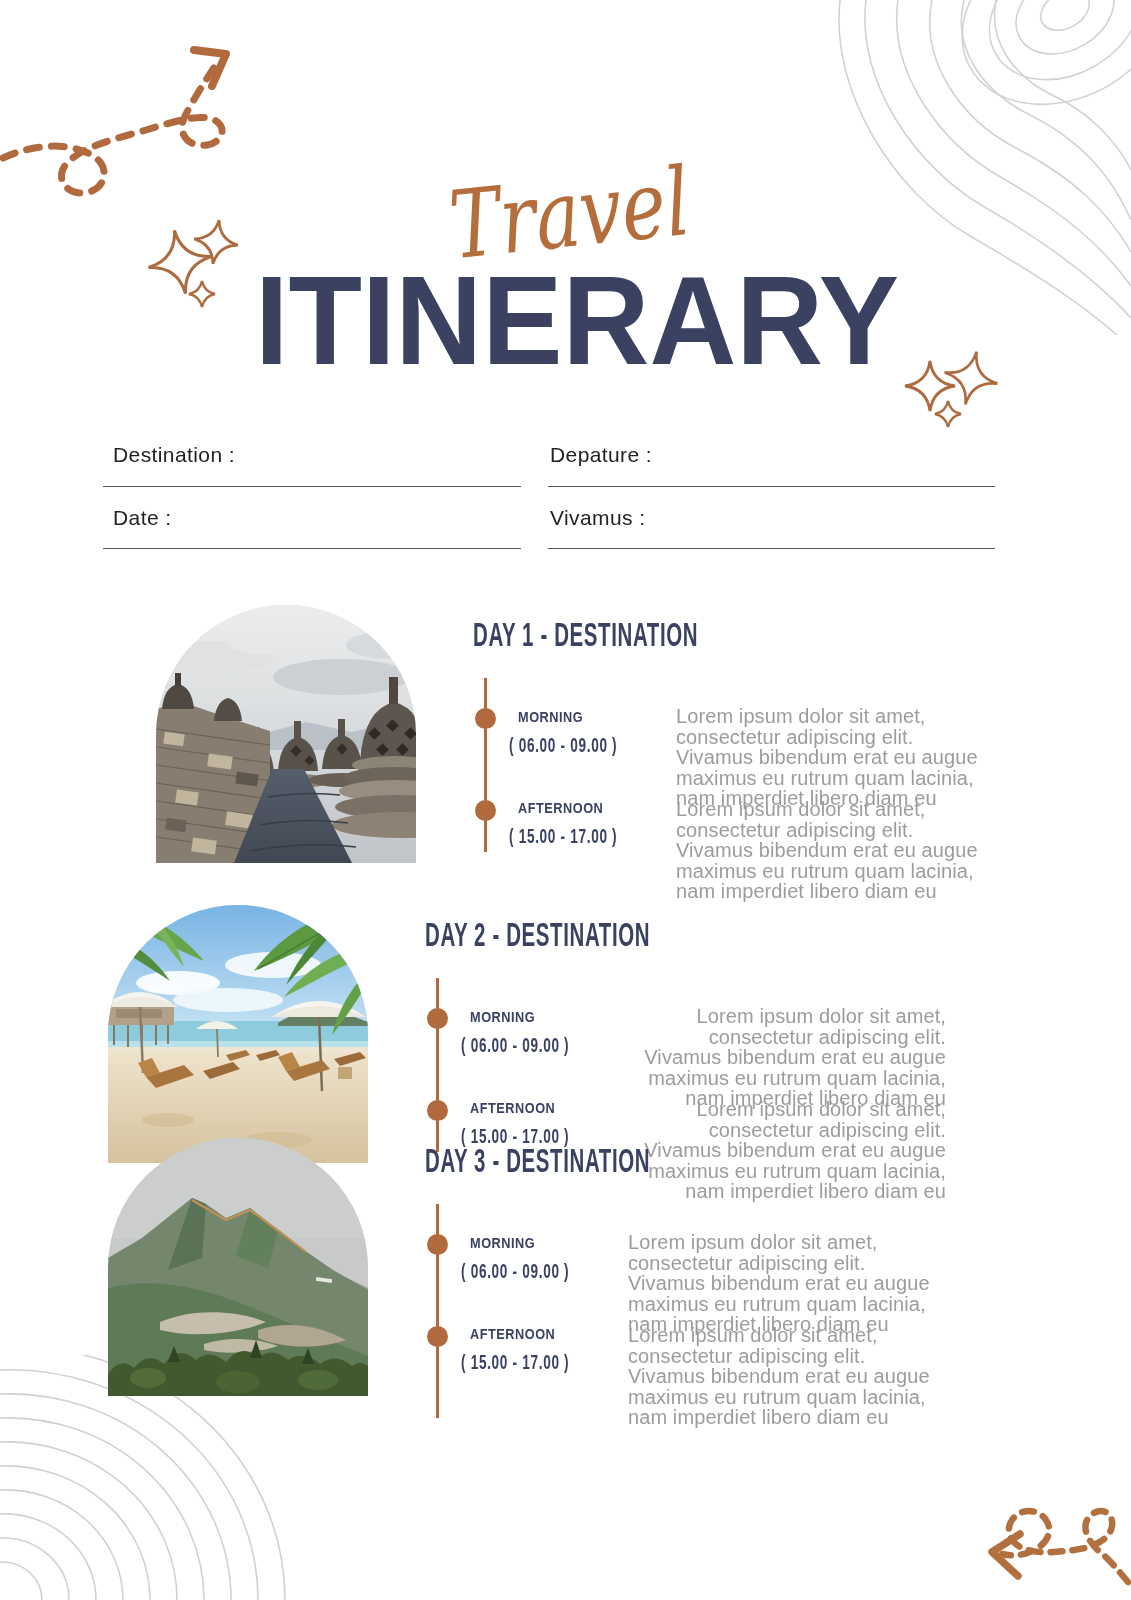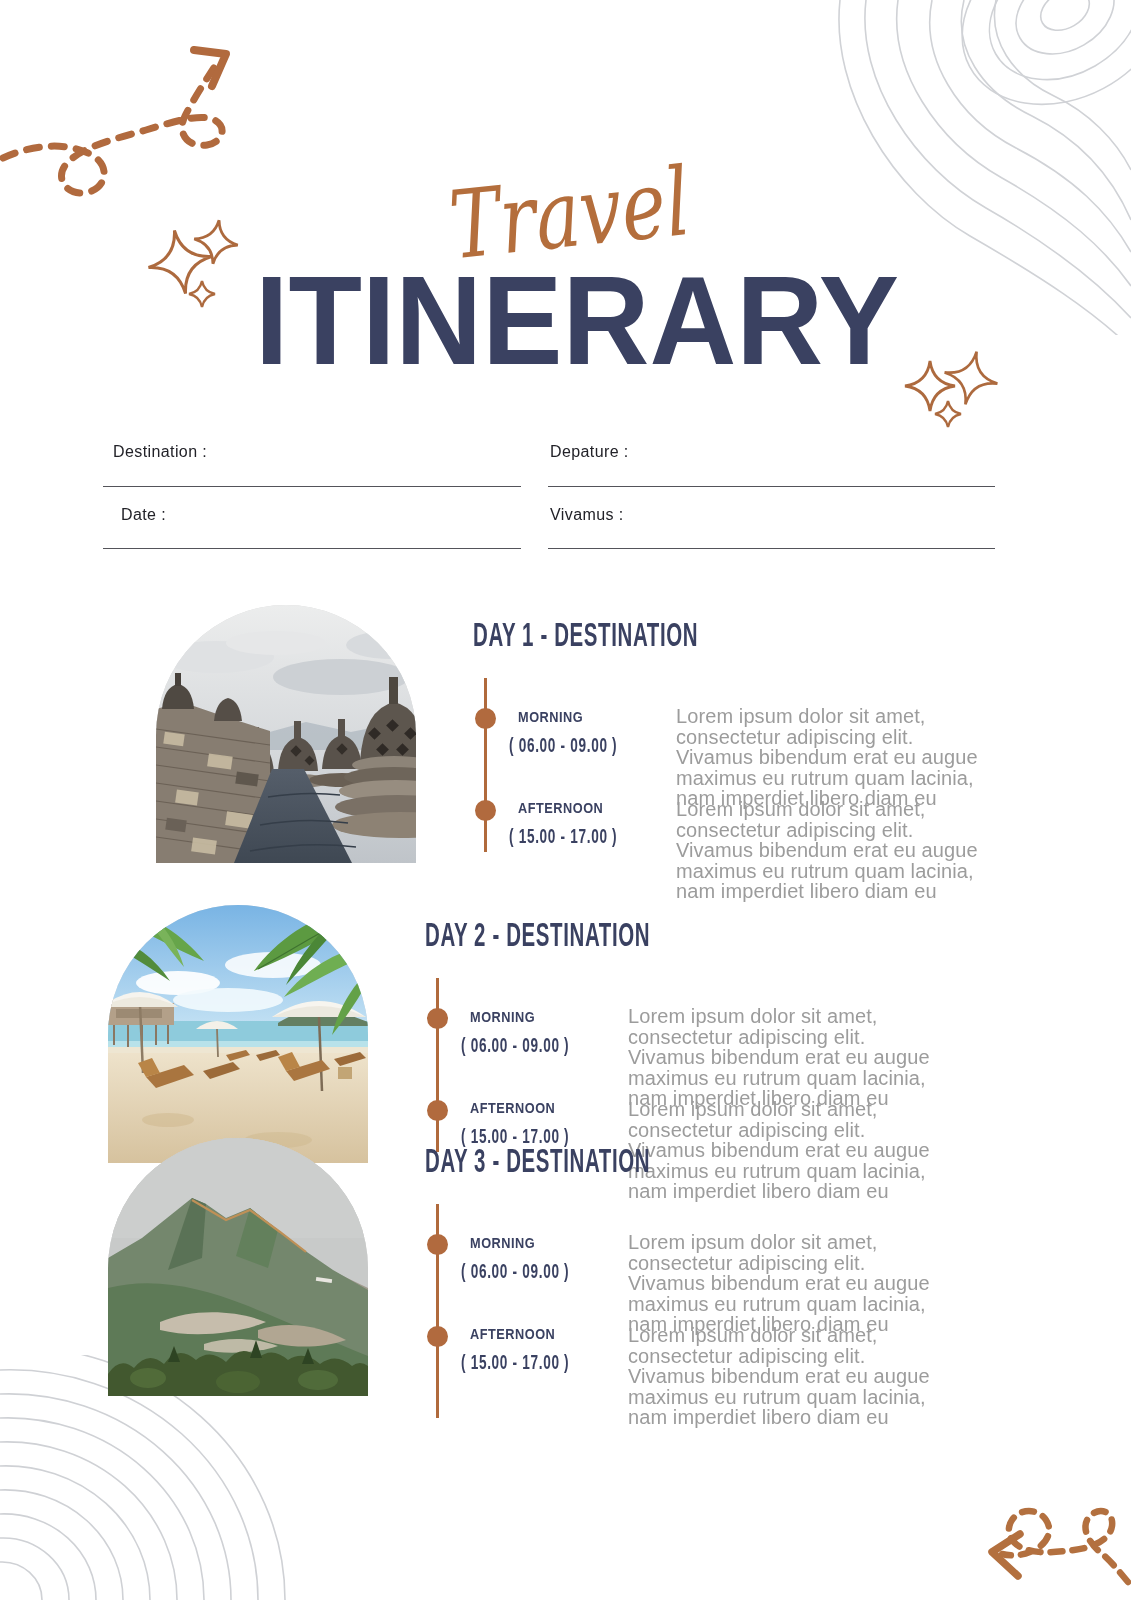--- a/index.html
+++ b/index.html
@@ -5,35 +5,35 @@
   html,body{margin:0;padding:0;background:#ffffff;}
   .canvas{position:relative;width:1131px;height:1600px;background:#ffffff;overflow:hidden;
           font-family:"Liberation Sans",sans-serif;}
   svg{display:block;}
 
   
   .script-title-svg{position:absolute;left:392px;top:146px;}
   .main-title-svg{position:absolute;left:247px;top:254px;}
 
   
-  .form-label{position:absolute;font-size:16px;color:#222228;letter-spacing:0.4px;}
+  .form-label{position:absolute;font-size:21px;color:#222228;letter-spacing:0.4px;}
   .form-line{position:absolute;height:0;border-top:1.6px solid #54545a;}
   .fl-1{left:113px;top:443px;}
   .fl-2{left:550px;top:443px;}
-  .fl-3{left:113px;top:506px;margin-left:8px;}
+  .fl-3{left:113px;top:506px;}
   .fl-4{left:550px;top:506px;}
   .ln-1{left:103px;top:486px;width:418px;}
   .ln-2{left:548px;top:486px;width:447px;}
   .ln-3{left:103px;top:548px;width:418px;}
   .ln-4{left:548px;top:548px;width:447px;}
 
   
   .day{position:absolute;left:0;width:1131px;height:305px;}
   .day--1{top:598px;margin-left:48px;}
-  .day--2{top:898px;}
+  .day--2{top:898px;text-align:right;}
   .day--3{top:1124px;}
   .photo{position:absolute;left:108px;top:7px;width:260px;height:258px;
          border-radius:130px 130px 0 0;overflow:hidden;background:#d8d8d8;}
   .day--3 .photo{top:14px;}
   .day-heading{position:absolute;left:425px;top:18px;margin:0;font-size:33px;font-weight:bold;
                color:#3a4161;letter-spacing:1px;white-space:nowrap;
                transform:scaleX(0.62);transform-origin:left top;}
   .vline{position:absolute;left:436px;top:80px;width:3px;height:174px;background:#b06a3c;}
   .day--3 .vline{height:214px;}
   .dot{position:absolute;left:427px;width:21px;height:21px;border-radius:50%;background:#b16a3e;}

